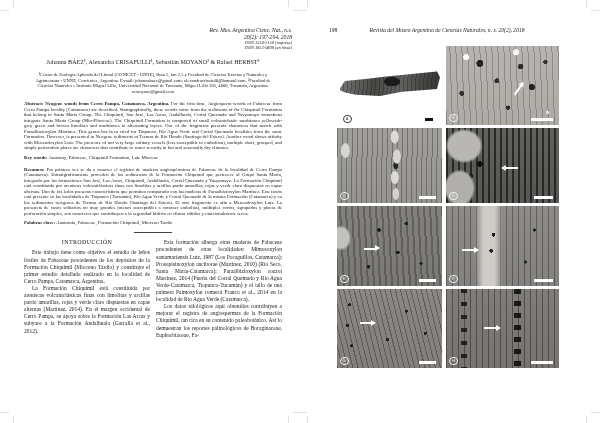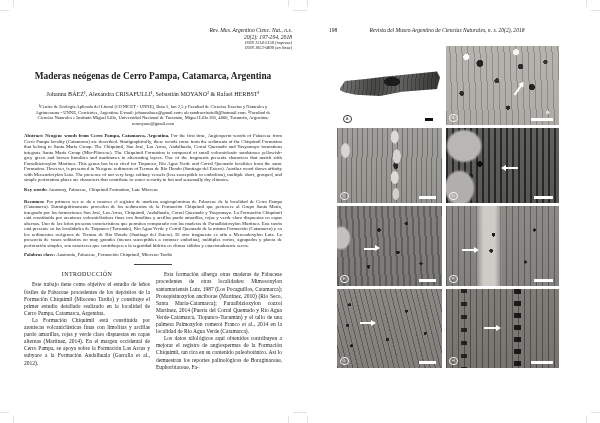--- a/index.html
+++ b/index.html
@@ -141,21 +141,20 @@
   <div class="cmark" style="left:591px;top:412px;width:9px;height:1px"></div>
 
   <div class="page" id="page-left">
     <div class="jref">
       <span>Rev. Mus. Argentino Cienc. Nat., n.s.</span><br>
       <span>20(2): 197-204, 2018</span>
       <span class="issn">ISSN 1514-5158 (impresa)</span>
       <span class="issn">ISSN 1853-0400 (en línea)</span>
     </div>
 
-    <div class="title">Maderas neógenas de Cerro Pampa, Catamarca, Argentina</div>
     <div class="authors">Johanna BÁEZ¹, Alexandra CRISAFULLI¹, Sebastián MOYANO² &amp; Rafael HERBST³</div>
     <div class="affil">¹Centro de Ecología Aplicada del Litoral (CONICET - UNNE), Ruta 5, km 2,5 y Facultad de Ciencias Exactas y Naturales y Agrimensura - UNNE, Corrientes, Argentina. E-mail: johannabaez@gmail.com; alexandracrisafulli@hotmail.com. ²Facultad de Ciencias Naturales e Instituto Miguel Lillo, Universidad Nacional de Tucumán, Miguel Lillo 205, 4000, Tucumán, Argentina; semoyano@gmail.com</div>
 
     <p class="absblock"><b>Abstract: Neogene woods from Cerro Pampa, Catamarca, Argentina.</b> <span>For the first time, Angiosperm woods of Fabaceae from Cerro Pampa locality (Catamarca) are described. Stratigraphically, these woods come from the sediments of the Chiquimil Formation that belong to Santa María Group. The Chiquimil, San José, Las Arcas, Andalhuala, Corral Quemado and Yasyamayo formations integrate Santa María Group (Mio-Pliocene). The Chiquimil Formation is composed of small volcaniclastic sandstones yellowish-grey green and brown limolites and mudstones in alternating layers. One of the fragments presents characters that match with Paraalbizioxylon Martínez. This genus has been cited for Tiopunco, Río Agua Verde and Corral Quemado localities from the same Formation. However, is presented in Neogene sediments of Termas de Río Hondo (Santiago del Estero). Another wood shows affinity with Menendoxylon Lutz. The presence of not very large solitary vessels (less susceptible to embolism), multiple short, grouped, and simple perforation plates are characters that contribute to water security in hot and seasonally dry climates.</span></p>
 
     <p class="kwline"><b>Key words:</b> <span>Anatomy, Fabaceae, Chiquimil Formation, Late Miocene</span></p>
 
     <p class="absblock"><b>Resumen:</b> <span>Por primera vez se da a conocer el registro de maderas angiospérmicas de Fabaceae de la localidad de Cerro Pampa (Catamarca). Estratigráficamente proceden de los sedimentos de la Formación Chiquimil que pertenece al Grupo Santa María, integrado por las formaciones San José, Las Arcas, Chiquimil, Andalhuala, Corral Quemado y Yasyamayo. La Formación Chiquimil está constituida por areniscas volcaniclásticas finas con limolitas y arcillas pardo amarillas, rojas y verde claro dispuestas en capas alternas. Uno de los leños presenta características que permiten compararlo con las maderas de Paraalbizioxylon Martínez. Este taxón está presente en las localidades de Tiopunco (Tucumán), Río Agua Verde y Corral Quemado de la misma Formación (Catamarca) y en los sedimentos neógenos de Termas de Río Hondo (Santiago del Estero). El otro fragmento es afín a Menendoxylon Lutz. La presencia de vasos solitarios no muy grandes (menos susceptibles a contraer embolias), múltiples cortos, agrupados y placas de perforación simples, son caracteres que contribuyen a la seguridad hídrica en climas cálidos y estacionalmente secos.</span></p>
 
     <p class="kwline"><b>Palabras clave:</b> <span>Anatomía, Fabaceae, Formación Chiquimil, Mioceno Tardío</span></p>

